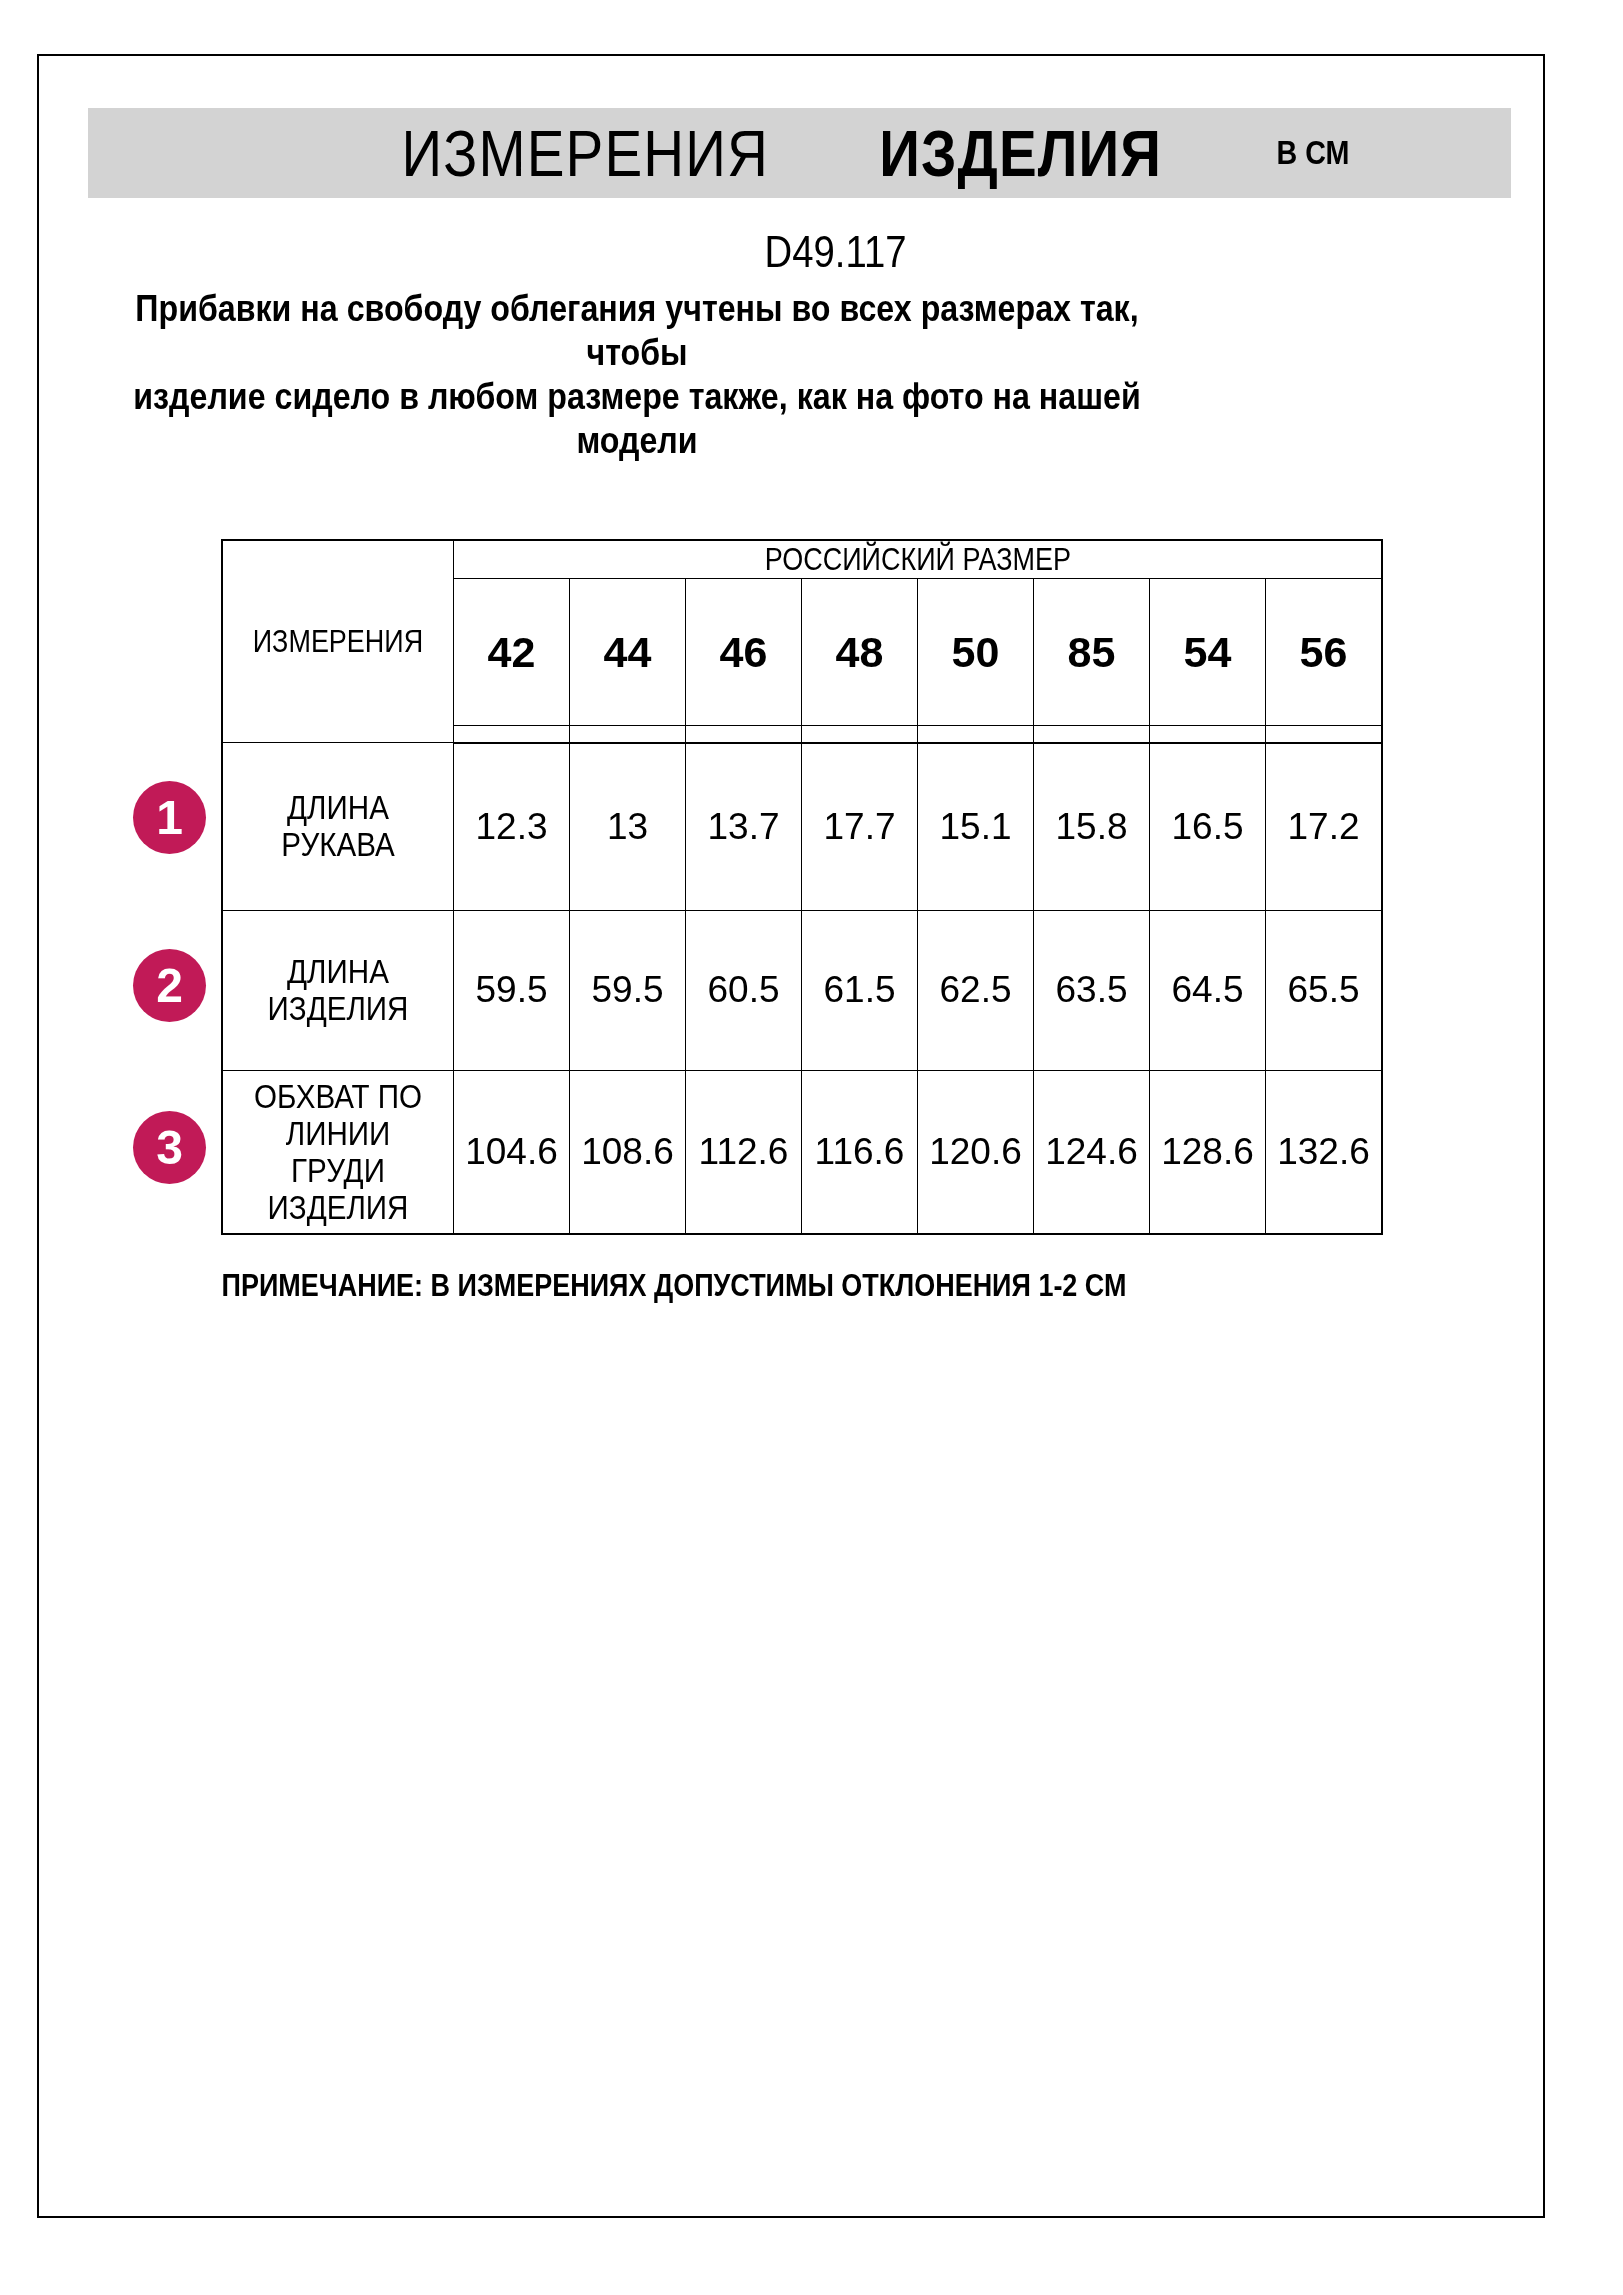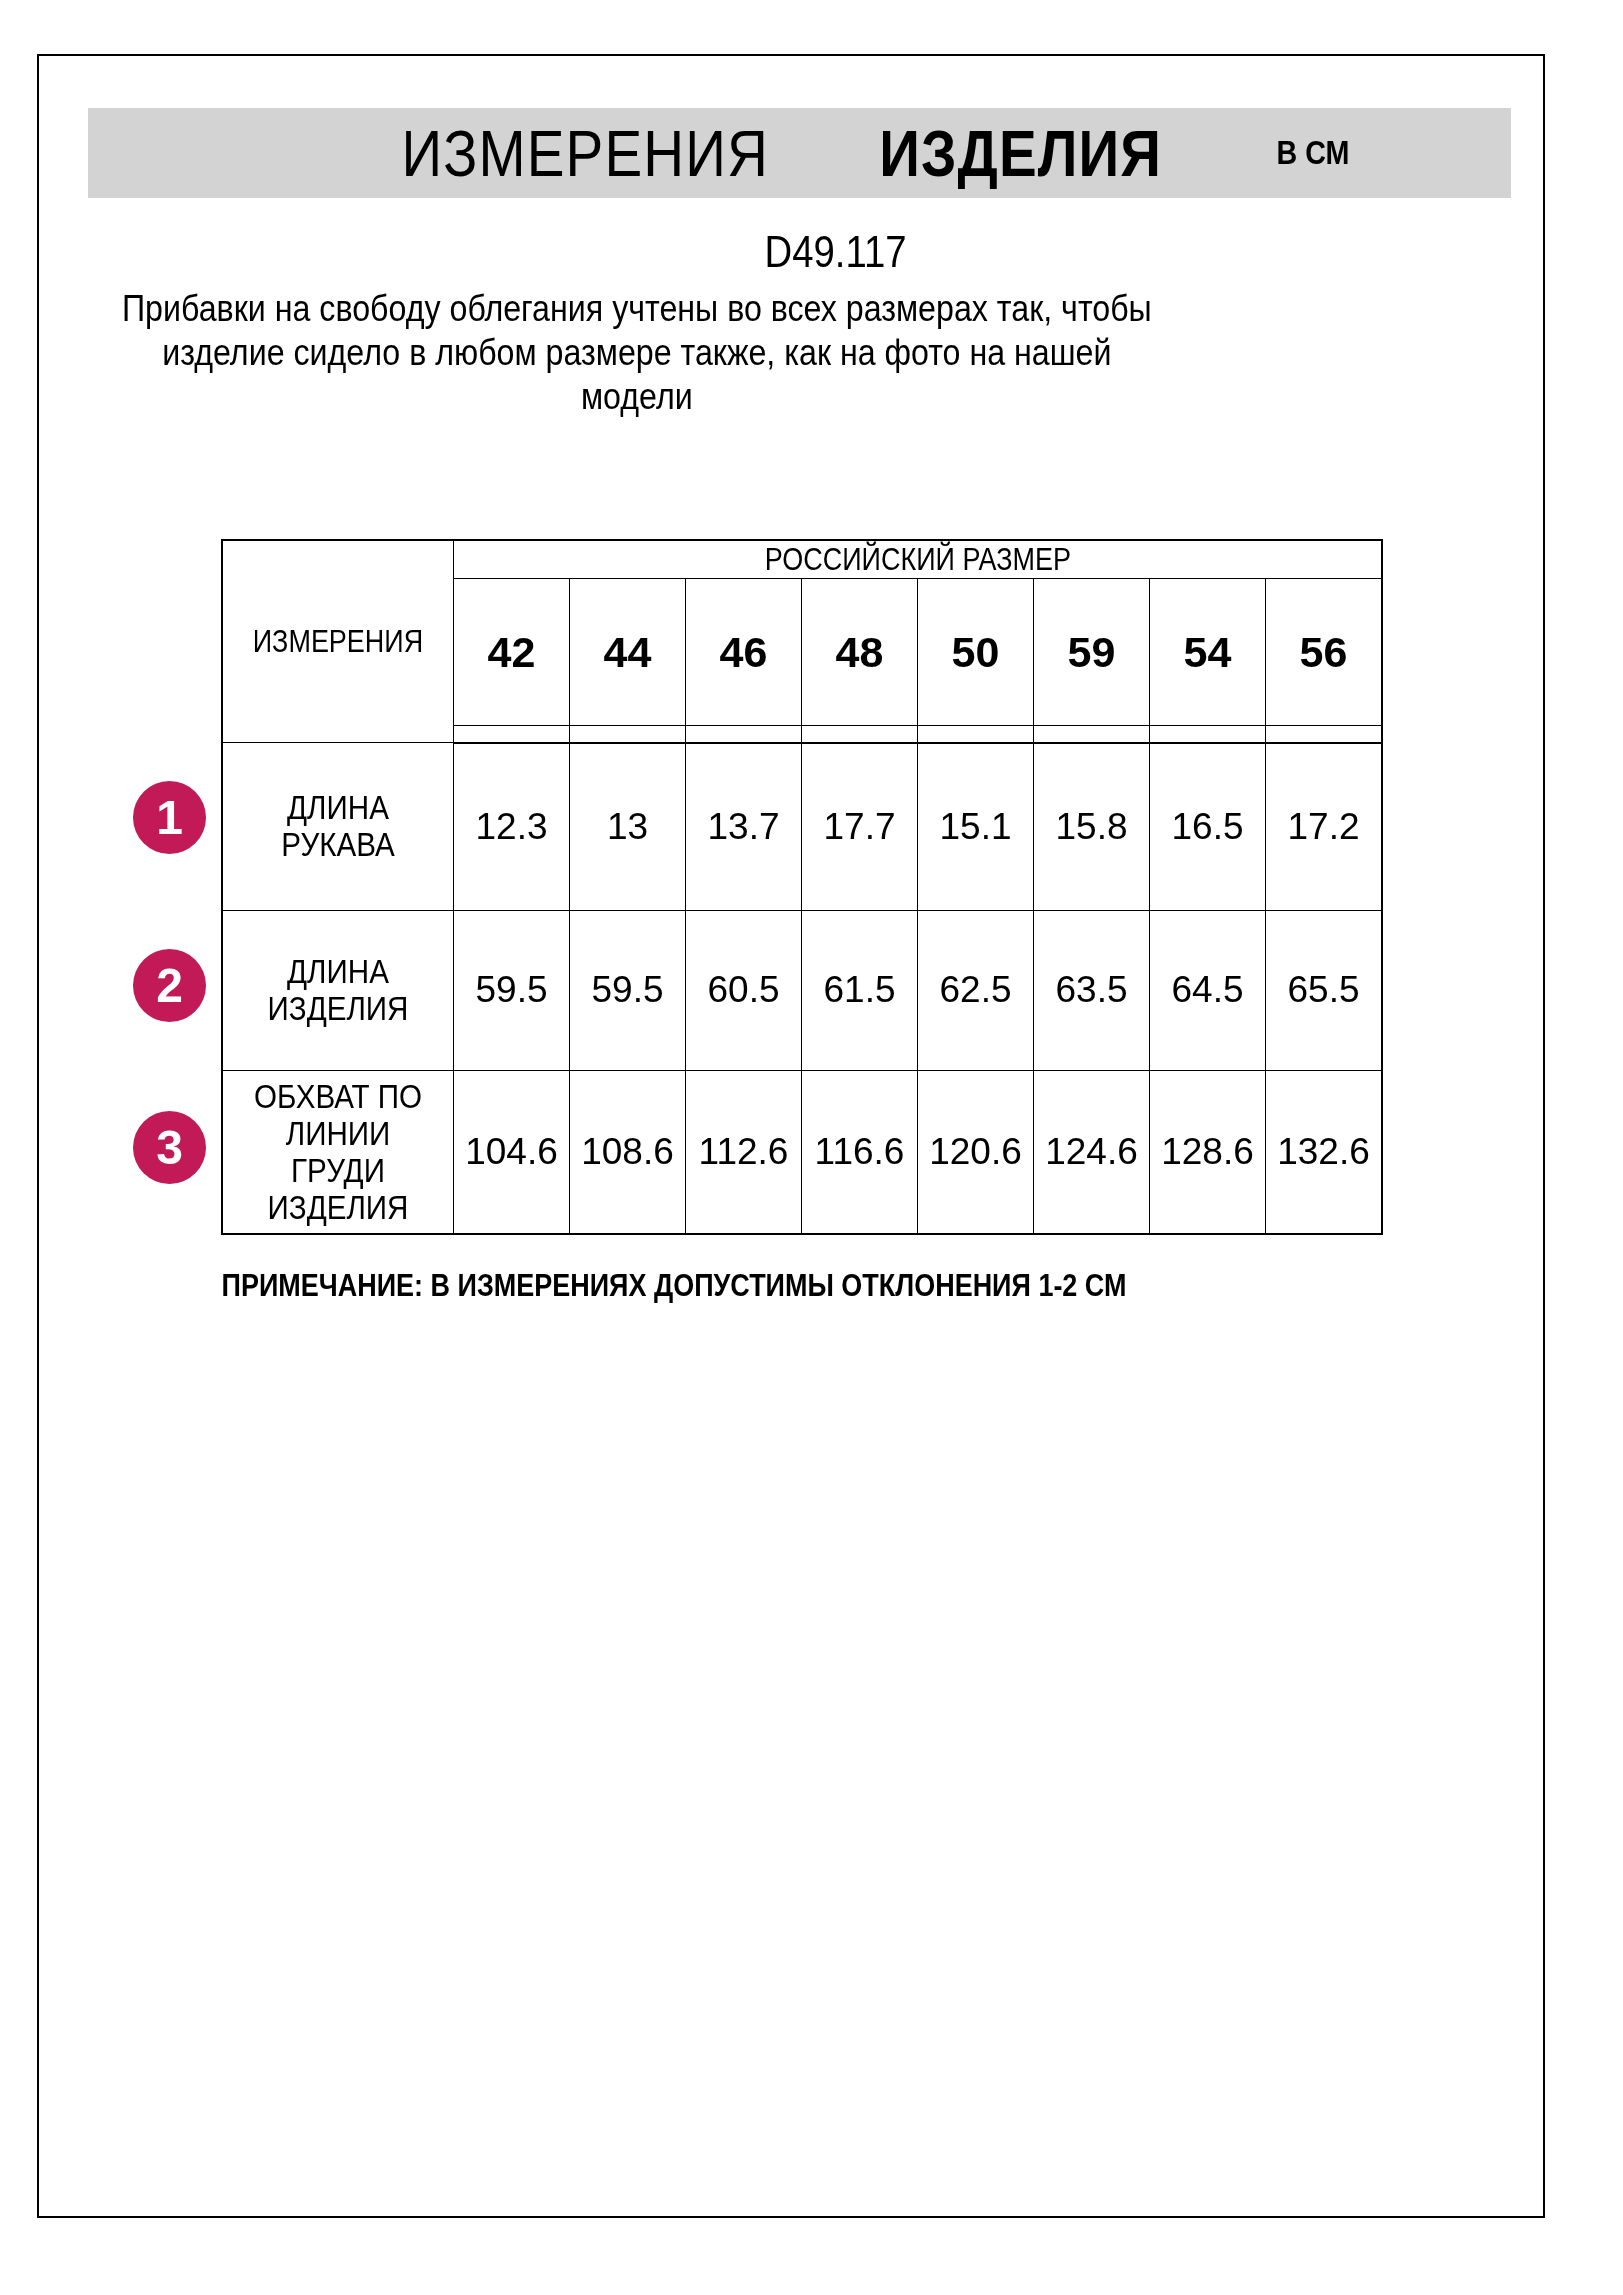--- a/index.html
+++ b/index.html
@@ -52,20 +52,21 @@
     line-height: 48px;
     padding-left: 44px;
   }
   .description {
     position: absolute;
     left: 40px; top: 287px;
     width: 1194px;
     text-align: center;
     font-size: 37px;
     line-height: 44px;
+    font-weight: bold;
   }
 
   
   table.size-table {
     position: absolute;
     left: 221px; top: 539px;
     border-collapse: collapse;
     table-layout: fixed;
   }
   table.size-table td {
@@ -177,21 +178,21 @@
     <td class="ghead" colspan="8">
       <span class="cond">РОССИЙСКИЙ РАЗМЕР</span>
     </td>
   </tr>
   <tr>
     <td class="size-cell">42</td>
     <td class="size-cell">44</td>
     <td class="size-cell">46</td>
     <td class="size-cell">48</td>
     <td class="size-cell">50</td>
-    <td class="size-cell">59</td>
+    <td class="size-cell">85</td>
     <td class="size-cell">54</td>
     <td class="size-cell">56</td>
   </tr>
   <tr class="spacer-row">
     <td></td>
         <td></td>
         <td></td>
         <td></td>
     <td></td>
         <td></td>

